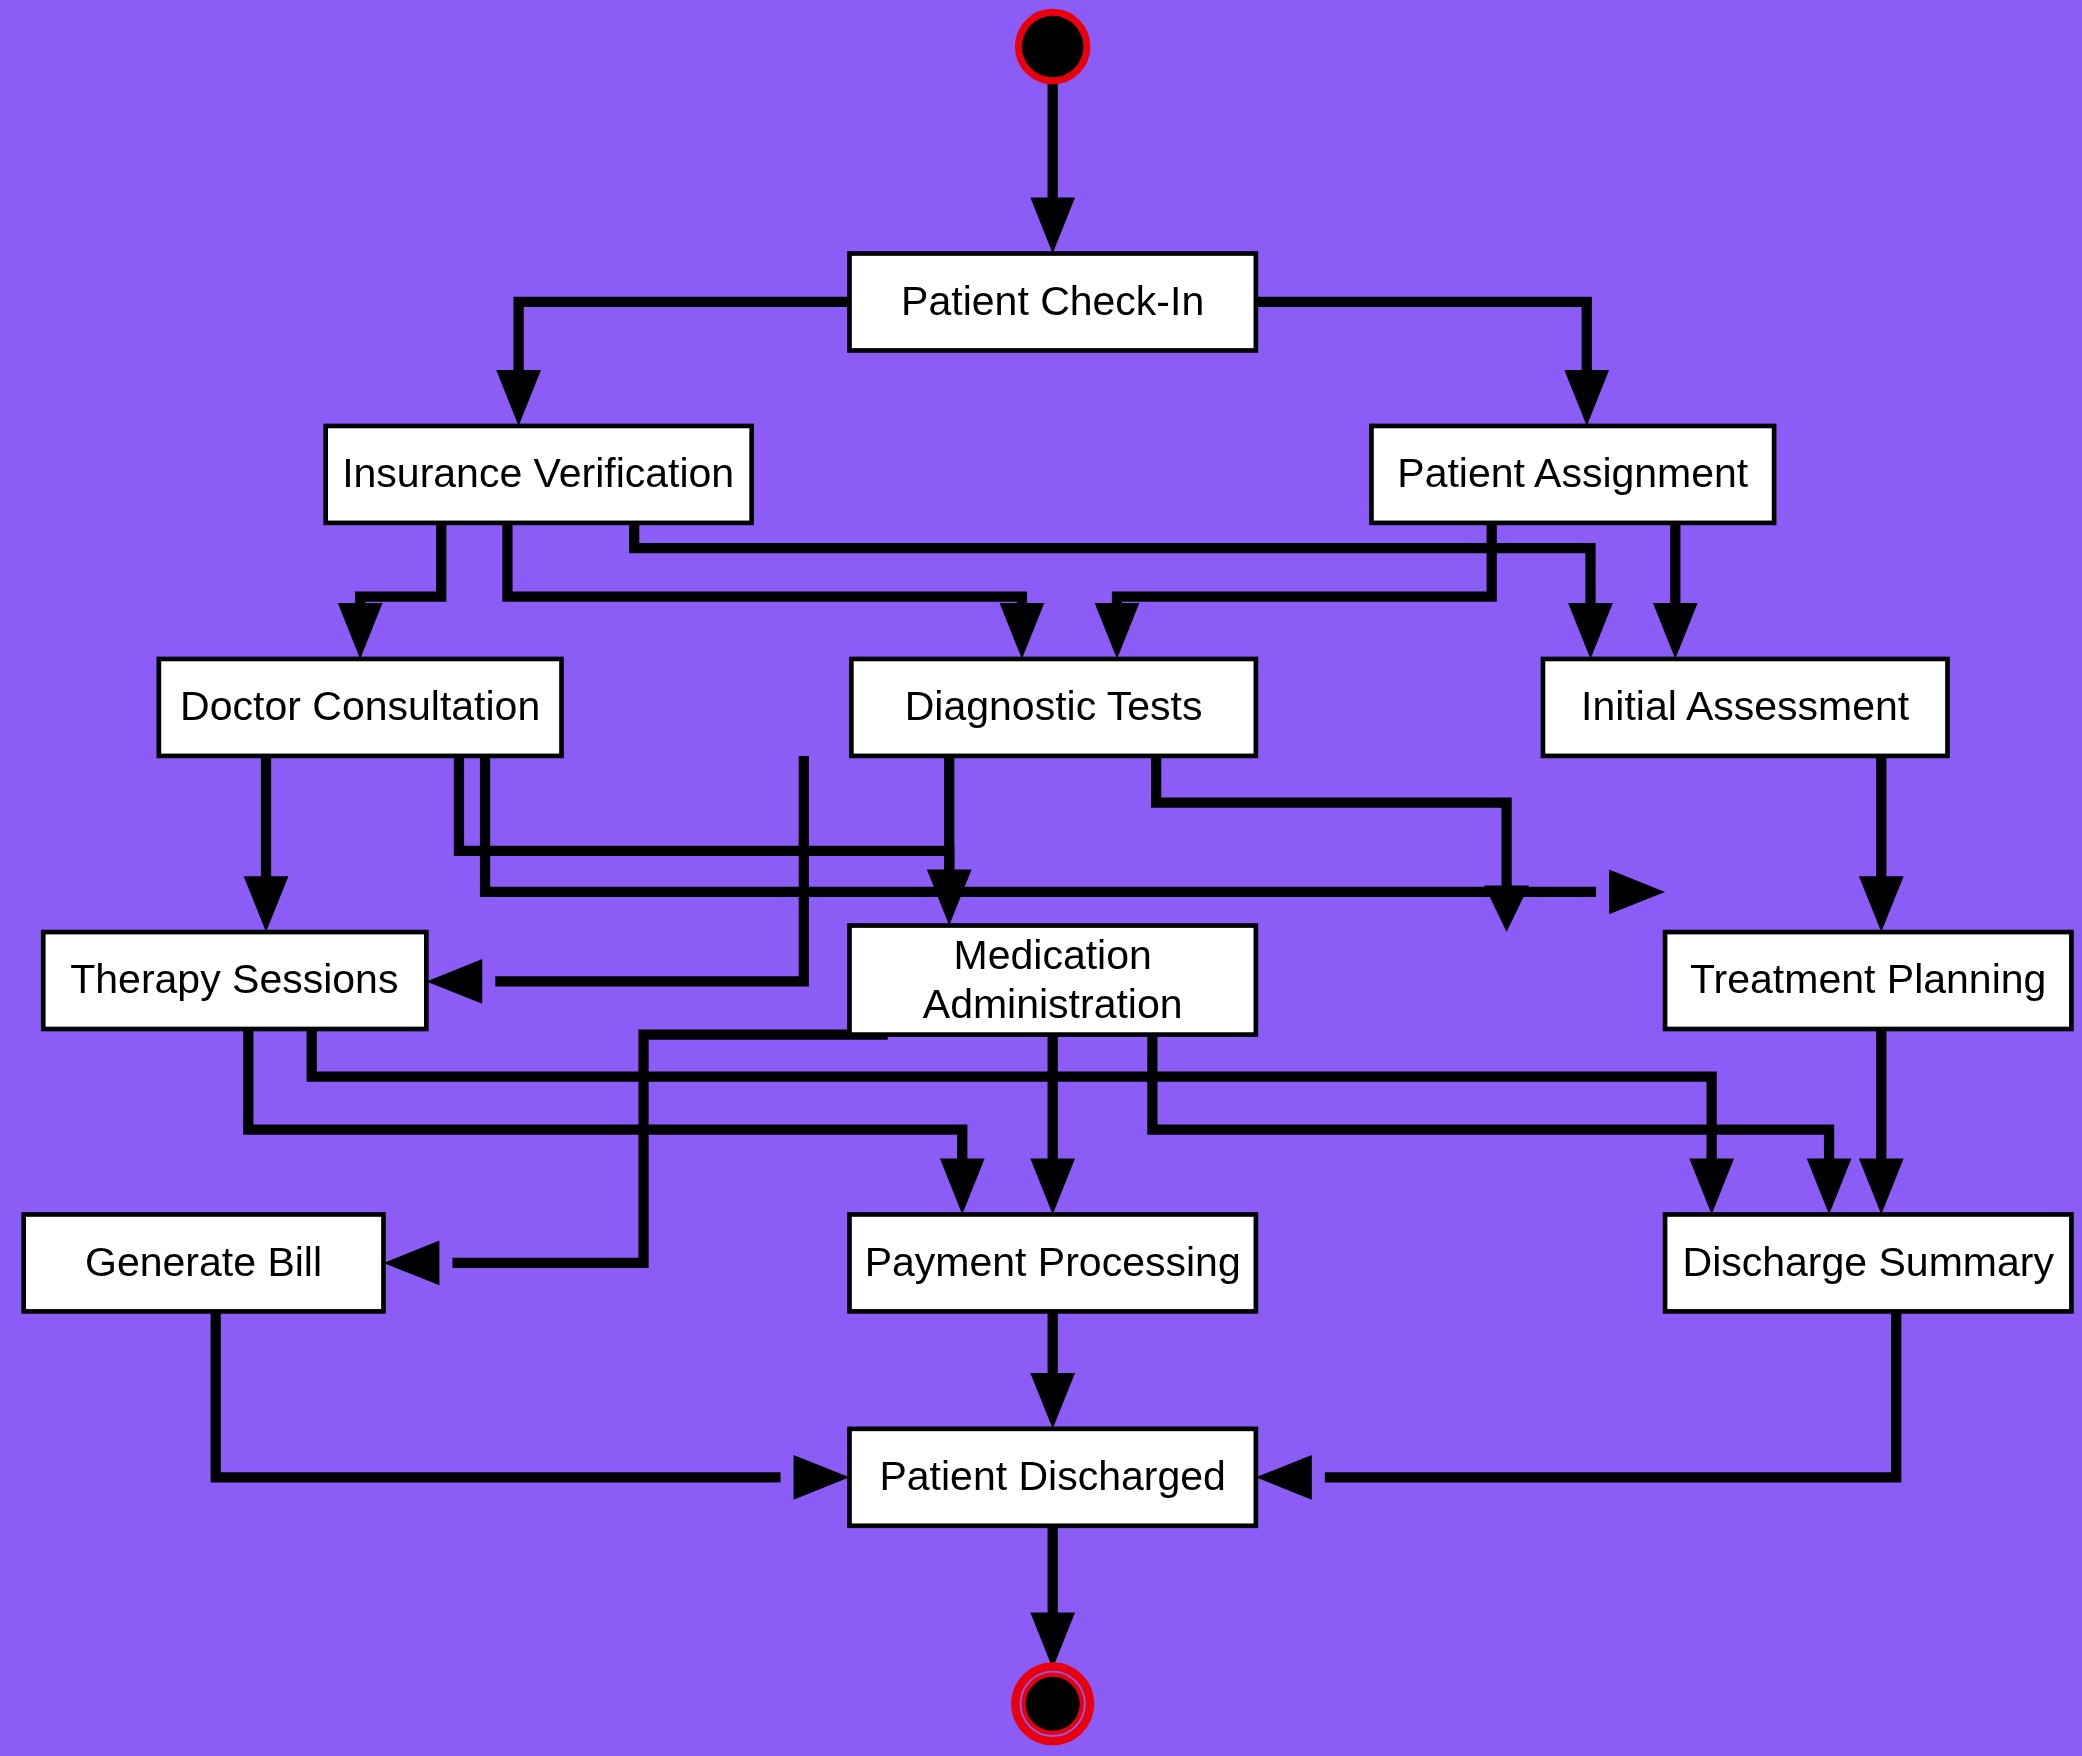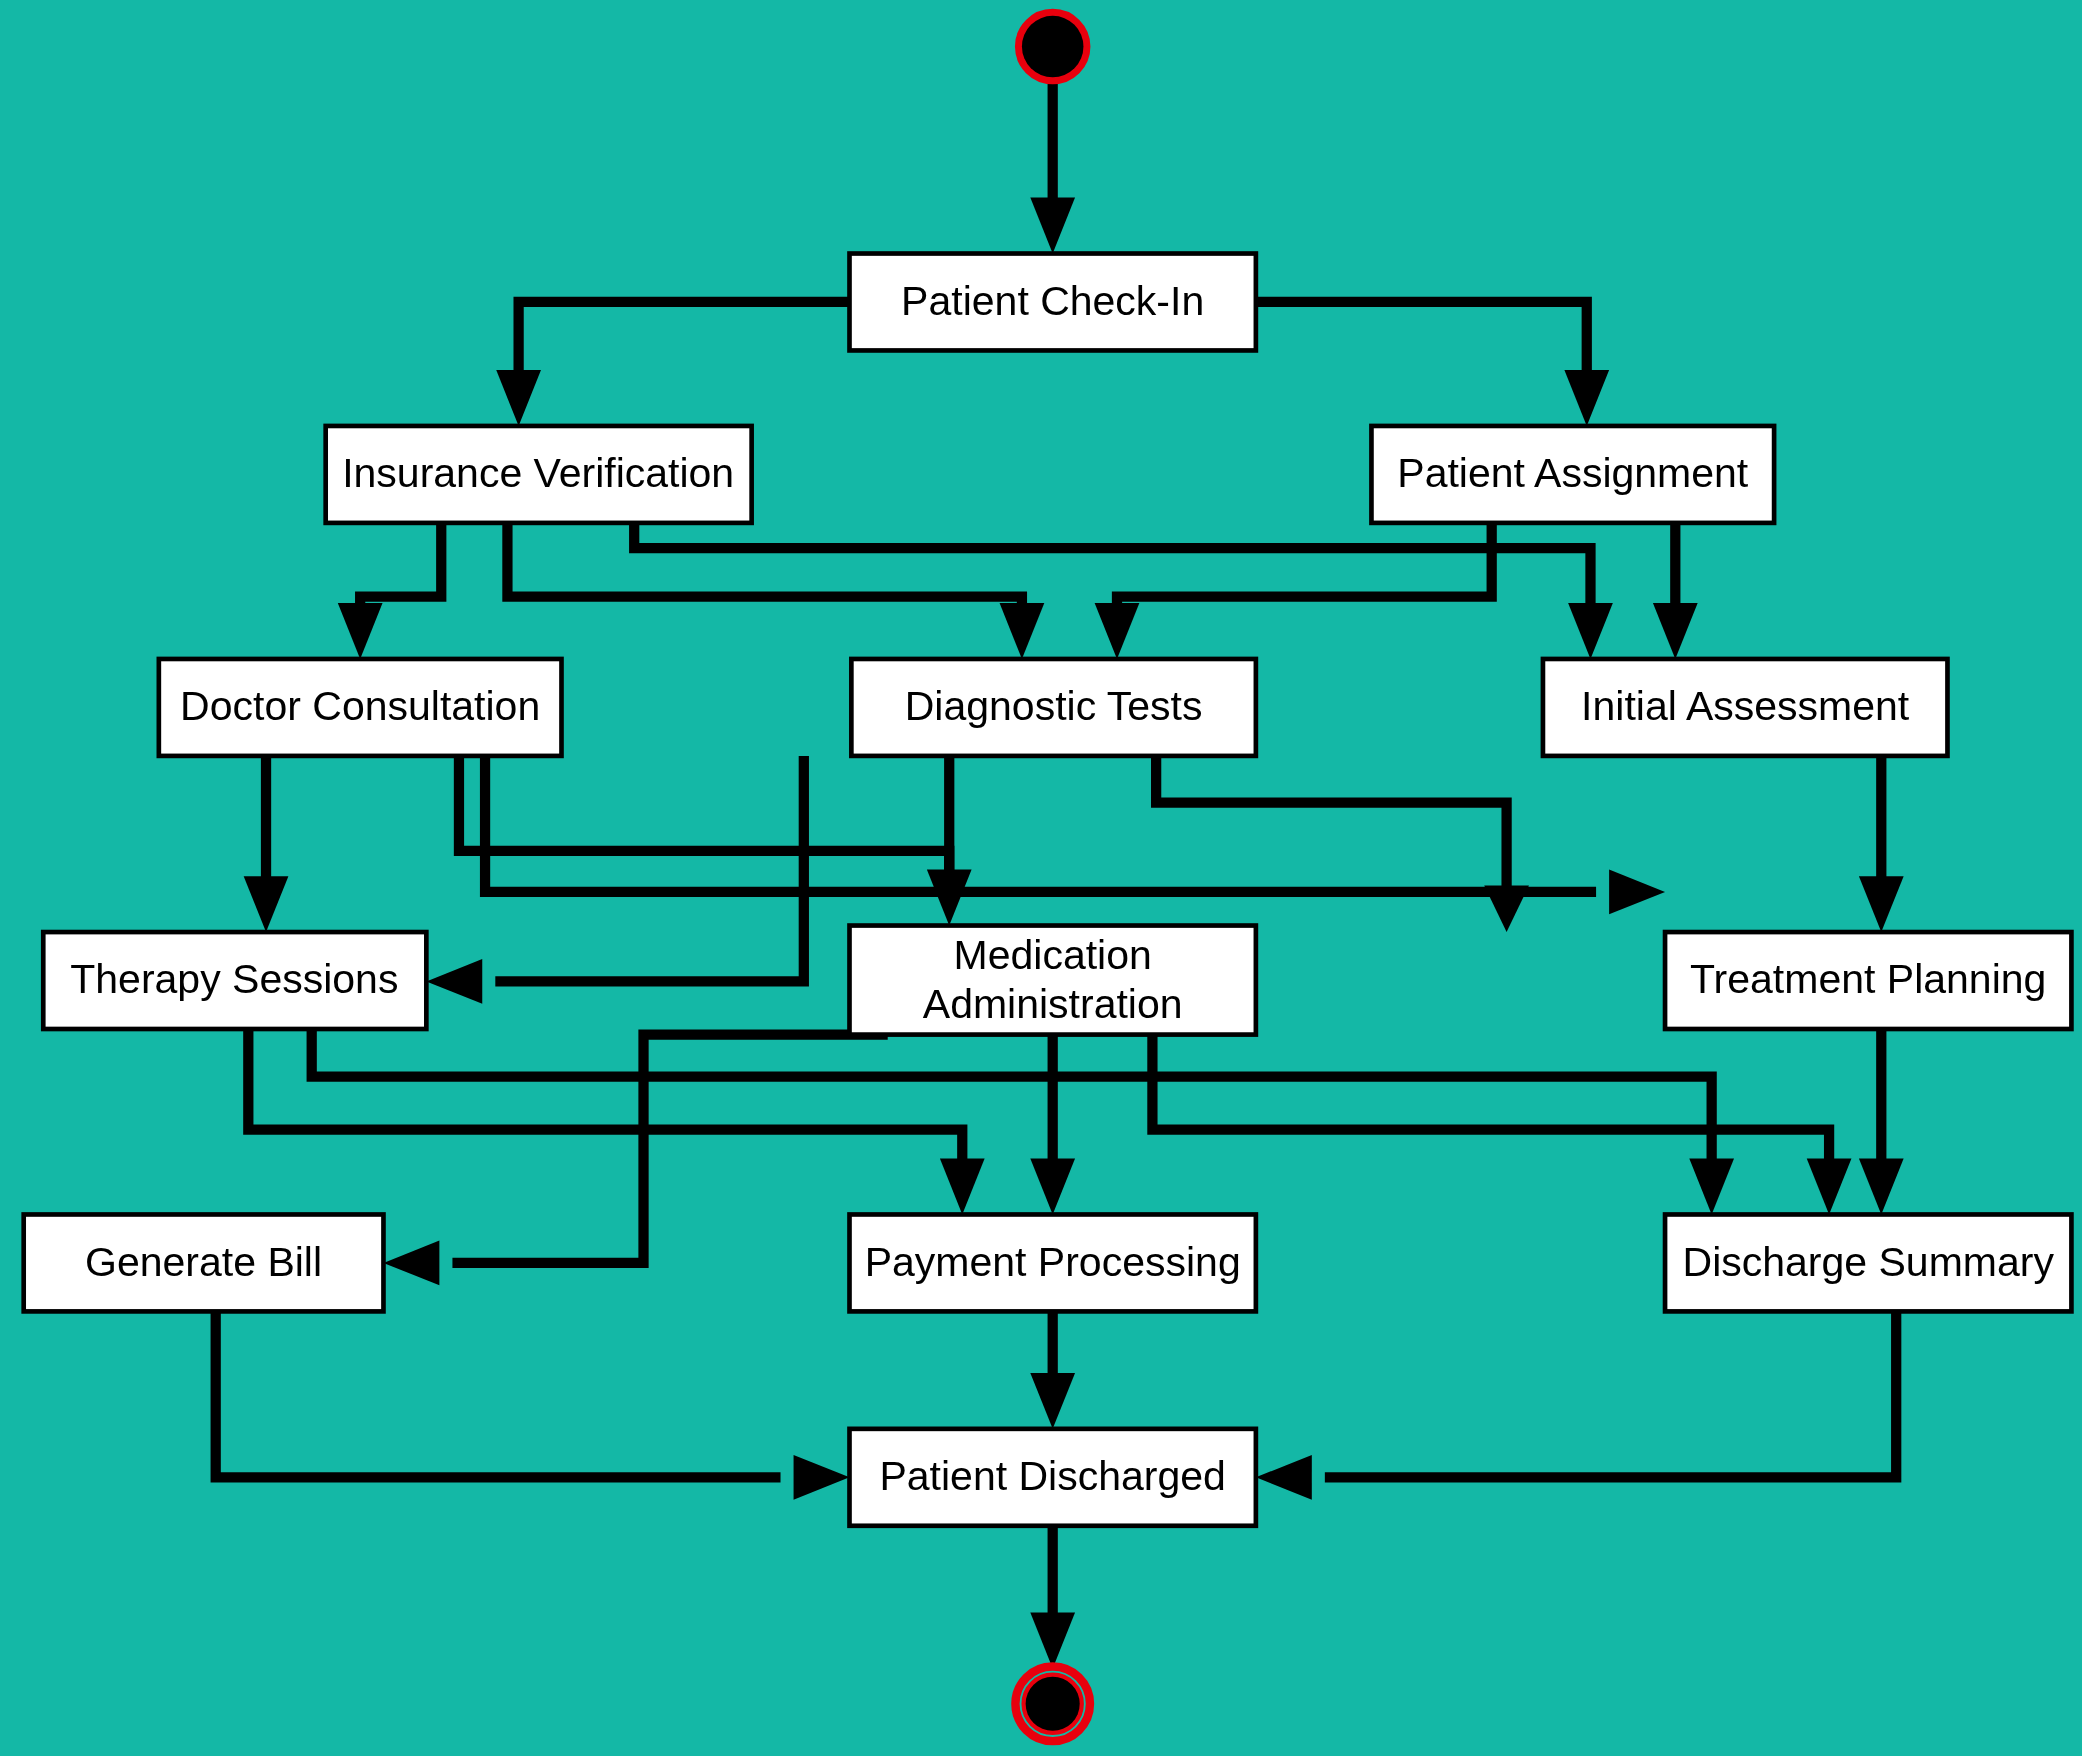--- a/index.html
+++ b/index.html
@@ -7,21 +7,21 @@
     padding: 0;
     background: #ffffff;
   }
   body {
     font-family: "Liberation Sans", sans-serif;
   }
   #diagram-root {
     position: relative;
     width: 2083px;
     height: 1756px;
-    background: #14b8a6;
+    background: #8b5cf6;
     overflow: hidden;
   }
   svg#flow {
     display: block;
     width: 2083px;
     height: 1756px;
   }
   .node-rect {
     fill: #ffffff;
     stroke: #000000;

